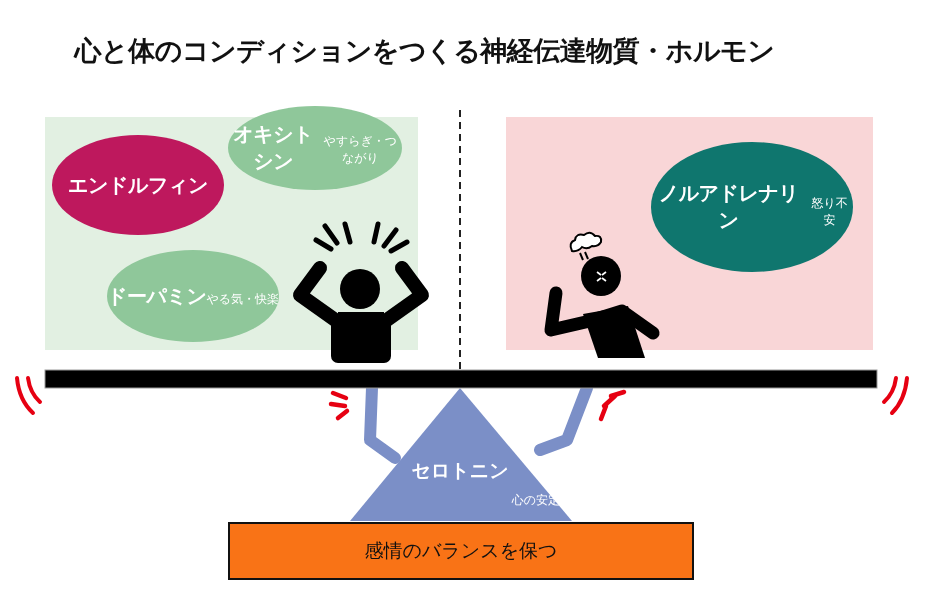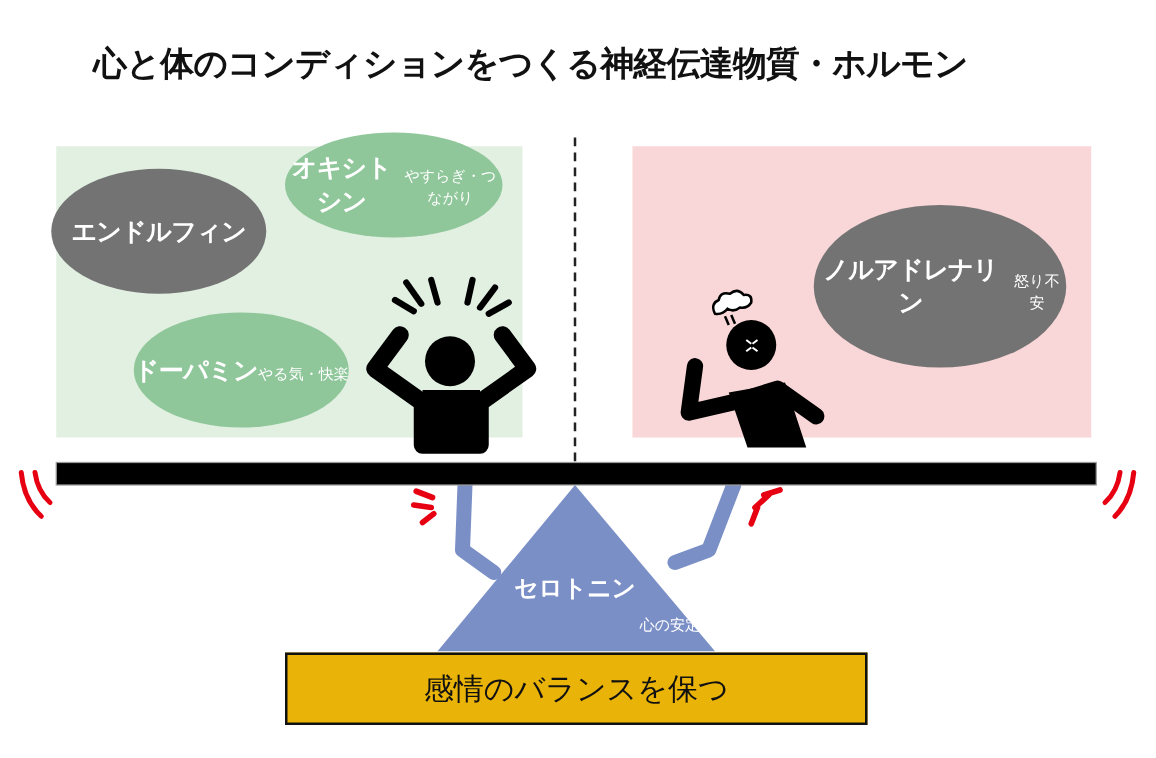--- a/index.html
+++ b/index.html
@@ -5,46 +5,46 @@
     html, body { margin: 0; padding: 0; background: #ffffff; }
     body { width: 925px; height: 606px; position: relative; overflow: hidden; font-family: "DejaVu Sans", sans-serif; }
     .title { position: absolute; left: 0; top: 33px; width: 849px; text-align: center; font-size: 27px; font-weight: bold; color: #111; letter-spacing: -0.5px; font-family: "DejaVu Sans", sans-serif; }
     .panel { position: absolute; }
     .panel-green { left: 45px; top: 117px; width: 373px; height: 233px; }
     .panel-pink { left: 506px; top: 117px; width: 367px; height: 233px; }
     .ellipse { position: absolute; border-radius: 50%; display: flex; flex-direction: row; align-items: center; justify-content: center; color: #fff; text-align: center; }
     .ellipse .name { font-weight: bold; font-size: 20px; letter-spacing: -0.5px; }
     .ellipse .sub { font-size: 12px; margin-top: 6px; }
     .svg-layer { position: absolute; left: 0; top: 0; }
-    .balance-box { position: absolute; left: 228px; top: 522px; width: 466px; height: 58px; border: 2px solid #111; background: #eab308; display: flex; align-items: center; justify-content: center; font-size: 24px; color: #111; box-sizing: border-box; }
+    .balance-box { position: absolute; left: 228px; top: 522px; width: 466px; height: 58px; border: 2px solid #111; background: #f97316; display: flex; align-items: center; justify-content: center; font-size: 19px; color: #111; box-sizing: border-box; }
     .tri-label { position: absolute; left: 360px; top: 458px; width: 200px; text-align: center; color: #fff; }
     .tri-label .name { font-weight: bold; font-size: 19px; }
     .tri-label .sub { font-size: 12px; margin-top: 8px; text-align: right; }
   </style>
 </head>
 <body>
 
 <div class="title">心と体のコンディションをつくる神経伝達物質・ホルモン</div>
 
 <div class="panel panel-green" style="background:#e2f0e2;"></div>
 <div class="panel panel-pink" style="background:#f9d6d7;"></div>
 
 <div class="ellipse" style="left:228px; top:106px; width:174px; height:84px; background:#8fc79a;">
   <div class="name">オキシトシン</div>
   <div class="sub" style="margin-top:4px;">やすらぎ・つながり</div>
 </div>
-<div class="ellipse" style="left:41px; top:135px; width:172px; height:100px; background:#737373;">
+<div class="ellipse" style="left:52px; top:135px; width:172px; height:100px; background:#be185d;">
   <div class="name">エンドルフィン</div>
 </div>
 <div class="ellipse" style="left:107px; top:250px; width:172px; height:92px; background:#8fc79a;">
   <div class="name">ドーパミン</div>
   <div class="sub">やる気・快楽</div>
 </div>
 
-<div class="ellipse" style="left:651px; top:164px; width:202px; height:130px; background:#737373;">
+<div class="ellipse" style="left:651px; top:142px; width:202px; height:130px; background:#0f766e;">
   <div class="name" style="font-size:20px;">ノルアドレナリン</div>
   <div class="sub" style="margin-top:10px;">怒り不安</div>
 </div>
 
 <svg class="svg-layer" width="925" height="606" viewBox="0 0 925 606">
 
   <line x1="460" y1="110" x2="460" y2="370" stroke="#222" stroke-width="2" stroke-dasharray="7,5"></line>
 
   <g fill="#000" stroke="#000">
     <g stroke-width="5" stroke-linecap="round" fill="none">

